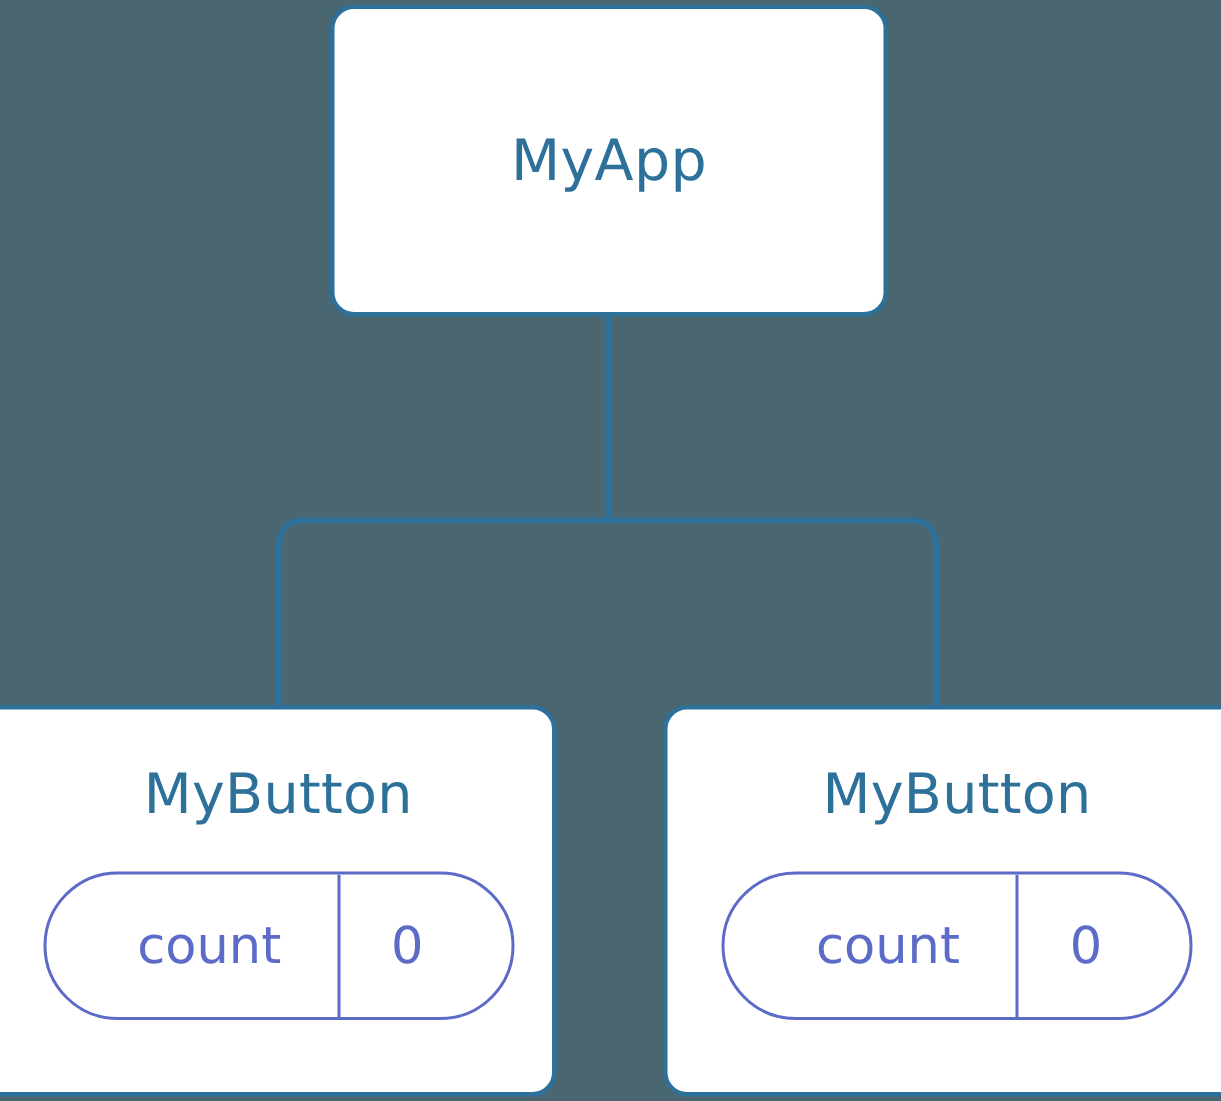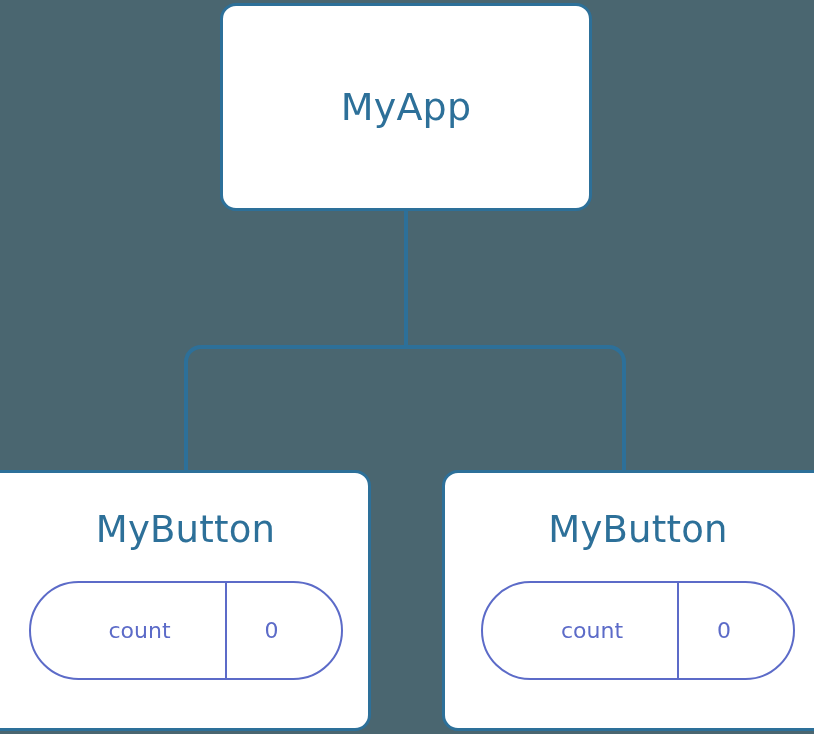--- a/index.html
+++ b/index.html
@@ -103,21 +103,21 @@
     box-sizing: border-box;
     background: #ffffff;
     overflow: hidden;
   }
   .pill-key,
   .pill-value {
     display: flex;
     align-items: center;
     justify-content: center;
     color: #5c6bc8;
-    font-size: 22px;
+    font-size: 34px;
     line-height: 1;
     white-space: nowrap;
   }
   .pill-key {
     padding: 0 20px 0 44px;
     min-width: 130px;
   }
   .pill-value {
     border-left: 2px solid #5c6bc8;
     padding: 0 44px 0 20px;

